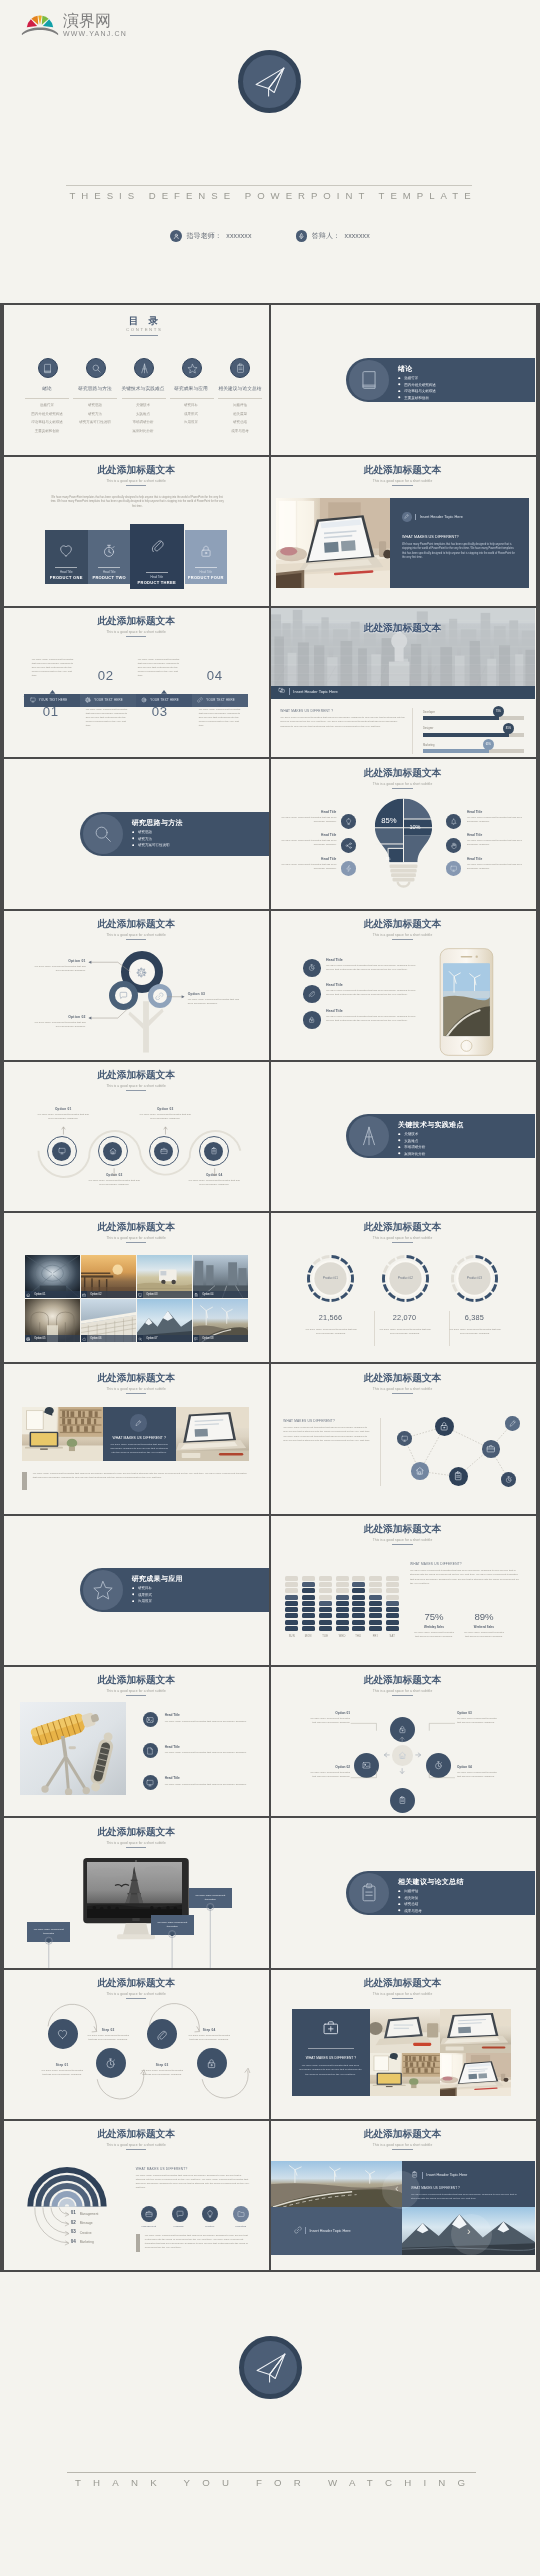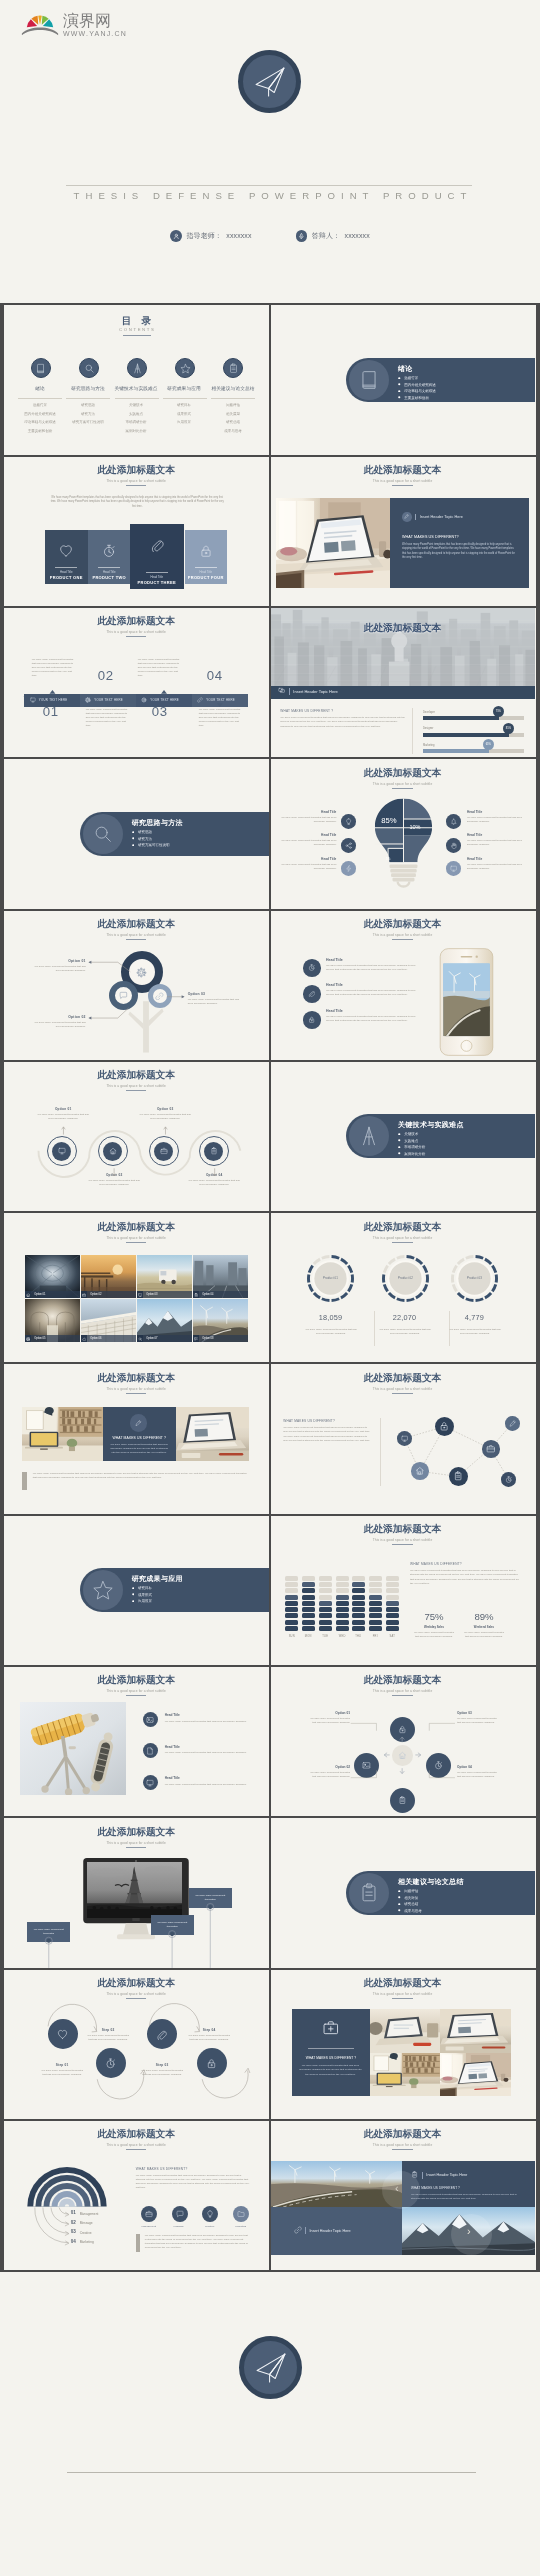--- a/index.html
+++ b/index.html
@@ -261,21 +261,21 @@
  </div>
  <div class="hero-icon">
         <svg class="ic" width="34" height="34" viewBox="0 0 24 24" fill="none" stroke="#eef1f5" stroke-width="0.75" stroke-linecap="round" stroke-linejoin="round">
           <path d="M21.8 2.2 L2.2 13.8 L11.0 16.6 Z"></path>
           <path d="M21.8 2.2 L15.0 19.4 L11.0 16.6 Z"></path>
           <path d="M21.8 2.2 L11.0 16.6"></path>
           <path d="M11.0 16.6 L11.0 21.8"></path>
         </svg>
       </div>
  <div class="hero-rule"></div>
- <div class="hero-sub">THESIS DEFENSE POWERPOINT PRODUCT</div>
+ <div class="hero-sub">THESIS DEFENSE POWERPOINT TEMPLATE</div>
  <div class="hero-meta">
   <span class="meta-item">
     <span class="meta-dot">
             <svg class="ic" width="6.6" height="6.6" viewBox="0 0 24 24" fill="none" stroke="#fff" stroke-width="2.0" stroke-linecap="round" stroke-linejoin="round">
               <circle cx="12" cy="8.2" r="4"></circle>
               <path d="M4.6 21 C4.6 16.9 7.9 13.6 12 13.6 C16.1 13.6 19.4 16.9 19.4 21"></path>
             </svg>
           </span>
     <span class="meta-txt">指导老师：</span>
     <span class="meta-txt">xxxxxxx</span>
@@ -286,21 +286,21 @@
               <rect x="9" y="2.6" width="6" height="11.6" rx="3"></rect>
               <path d="M5.4 12 C5.4 15.6 8.3 18.5 12 18.5 C15.7 18.5 18.6 15.6 18.6 12"></path>
               <line x1="12" y1="18.5" x2="12" y2="21.6"></line>
             </svg>
           </span>
     <span class="meta-txt">答辩人：</span>
     <span class="meta-txt">xxxxxxx</span>
   </span>
  </div>
 </div>
-<div class="sl" style="left:4px;top:305px">
+<div class="sl" style="left:11px;top:305px">
       <div class="ct-h">目  录</div>
 <div class="ct-en">CONTENTS</div>
 <div class="ct-rule"></div>
       <div class="ct-cir" style="left:26.5px">
         <svg class="ic" width="11" height="11" viewBox="0 0 24 24" fill="none" stroke="#c3cdd9" stroke-width="1.25" stroke-linecap="round" stroke-linejoin="round">
           <path d="M5.4 4.2 C5.4 3.5 6 2.9 6.7 2.9 L18.6 2.9 L18.6 21.1 L6.7 21.1 C6 21.1 5.4 20.5 5.4 19.8 Z"></path>
           <line x1="5.4" y1="17.6" x2="18.6" y2="17.6"></line>
           <line x1="5.4" y1="19.4" x2="18.6" y2="19.4"></line>
         </svg>
       </div>
@@ -1228,21 +1228,21 @@
           <path d="M54.6 51.7 A30 30 0 0 1 46.2 58.4" stroke="#39506c" stroke-width="4" fill="none"></path>
           <path d="M43.8 59.6 A30 30 0 0 1 33.4 62.0" stroke="#39506c" stroke-width="4" fill="none"></path>
           <path d="M30.6 62.0 A30 30 0 0 1 20.2 59.6" stroke="#39506c" stroke-width="4" fill="none"></path>
           <path d="M17.8 58.4 A30 30 0 0 1 9.4 51.7" stroke="#39506c" stroke-width="4" fill="none"></path>
           <path d="M7.7 49.6 A30 30 0 0 1 3.1 40.0" stroke="#39506c" stroke-width="4" fill="none"></path>
           <path d="M2.5 37.3 A30 30 0 0 1 2.5 26.7" stroke="#39506c" stroke-width="4" fill="none"></path>
           <path d="M3.1 24.0 A30 30 0 0 1 7.7 14.4" stroke="#39506c" stroke-width="4" fill="none"></path>
           <path d="M9.4 12.3 A30 30 0 0 1 17.8 5.6" stroke="#e2dfd7" stroke-width="4" fill="none"></path>
           <path d="M20.2 4.4 A30 30 0 0 1 30.6 2.0" stroke="#e2dfd7" stroke-width="4" fill="none"></path>
         </svg><span class="dn-lb">Product 01</span></div>
-      <div class="dn-v" style="left:24px">18,059</div>
+      <div class="dn-v" style="left:24px">21,566</div>
       <div class="dn-t" style="left:33px">We have many PowerPoint templates that has been specifically designed.</div>
       <div class="dn-sep" style="left:104px"></div>
       <div class="dn-wrap" style="left:112px"><svg width="47" height="47" viewBox="0 0 64 64">
           <circle cx="32" cy="32" r="25" fill="#faf8f3"></circle>
           <circle cx="32" cy="32" r="22" fill="#dedbd3"></circle>
           <path d="M33.4 2.0 A30 30 0 0 1 43.8 4.4" stroke="#39506c" stroke-width="4" fill="none"></path>
           <path d="M46.2 5.6 A30 30 0 0 1 54.6 12.3" stroke="#39506c" stroke-width="4" fill="none"></path>
           <path d="M56.3 14.4 A30 30 0 0 1 60.9 24.0" stroke="#39506c" stroke-width="4" fill="none"></path>
           <path d="M61.5 26.7 A30 30 0 0 1 61.5 37.3" stroke="#39506c" stroke-width="4" fill="none"></path>
           <path d="M60.9 40.0 A30 30 0 0 1 56.3 49.6" stroke="#39506c" stroke-width="4" fill="none"></path>
@@ -1270,21 +1270,21 @@
           <path d="M54.6 51.7 A30 30 0 0 1 46.2 58.4" stroke="#39506c" stroke-width="4" fill="none"></path>
           <path d="M43.8 59.6 A30 30 0 0 1 33.4 62.0" stroke="#39506c" stroke-width="4" fill="none"></path>
           <path d="M30.6 62.0 A30 30 0 0 1 20.2 59.6" stroke="#39506c" stroke-width="4" fill="none"></path>
           <path d="M17.8 58.4 A30 30 0 0 1 9.4 51.7" stroke="#39506c" stroke-width="4" fill="none"></path>
           <path d="M7.7 49.6 A30 30 0 0 1 3.1 40.0" stroke="#e2dfd7" stroke-width="4" fill="none"></path>
           <path d="M2.5 37.3 A30 30 0 0 1 2.5 26.7" stroke="#e2dfd7" stroke-width="4" fill="none"></path>
           <path d="M3.1 24.0 A30 30 0 0 1 7.7 14.4" stroke="#e2dfd7" stroke-width="4" fill="none"></path>
           <path d="M9.4 12.3 A30 30 0 0 1 17.8 5.6" stroke="#e2dfd7" stroke-width="4" fill="none"></path>
           <path d="M20.2 4.4 A30 30 0 0 1 30.6 2.0" stroke="#e2dfd7" stroke-width="4" fill="none"></path>
         </svg><span class="dn-lb">Product 03</span></div>
-      <div class="dn-v" style="left:168px">4,779</div>
+      <div class="dn-v" style="left:168px">6,385</div>
       <div class="dn-t" style="left:177px">We have many PowerPoint templates that has been specifically designed.</div>
     </div>
 <div class="sl" style="left:3.7px;top:1364px">
       <div class="s-title">此处添加标题文本</div>
       <div class="s-sub">This is a good space for a short subtitle</div>
       <div class="s-rule"></div>
       <div style="position:absolute;left:18.4px;top:43px;width:81px;height:54px;overflow:hidden;line-height:0"><svg width="81" height="54" viewBox="0 0 107 87" preserveAspectRatio="none">
 <defs>
             <linearGradient id="og" x1="0" y1="0" x2="0" y2="1">
 <stop offset="0" stop-color="#efe7d8"></stop>
@@ -2130,15 +2130,16 @@
 <div class="final">
  <div class="final-icon">
         <svg class="ic" width="34" height="34" viewBox="0 0 24 24" fill="none" stroke="#eef1f5" stroke-width="0.75" stroke-linecap="round" stroke-linejoin="round">
           <path d="M21.8 2.2 L2.2 13.8 L11.0 16.6 Z"></path>
           <path d="M21.8 2.2 L15.0 19.4 L11.0 16.6 Z"></path>
           <path d="M21.8 2.2 L11.0 16.6"></path>
           <path d="M11.0 16.6 L11.0 21.8"></path>
         </svg>
       </div>
  <div class="final-rule"></div>
+ <div class="final-sub">THANK YOU FOR WATCHING</div>
 </div>
 </div>
 
 
 </body></html>

